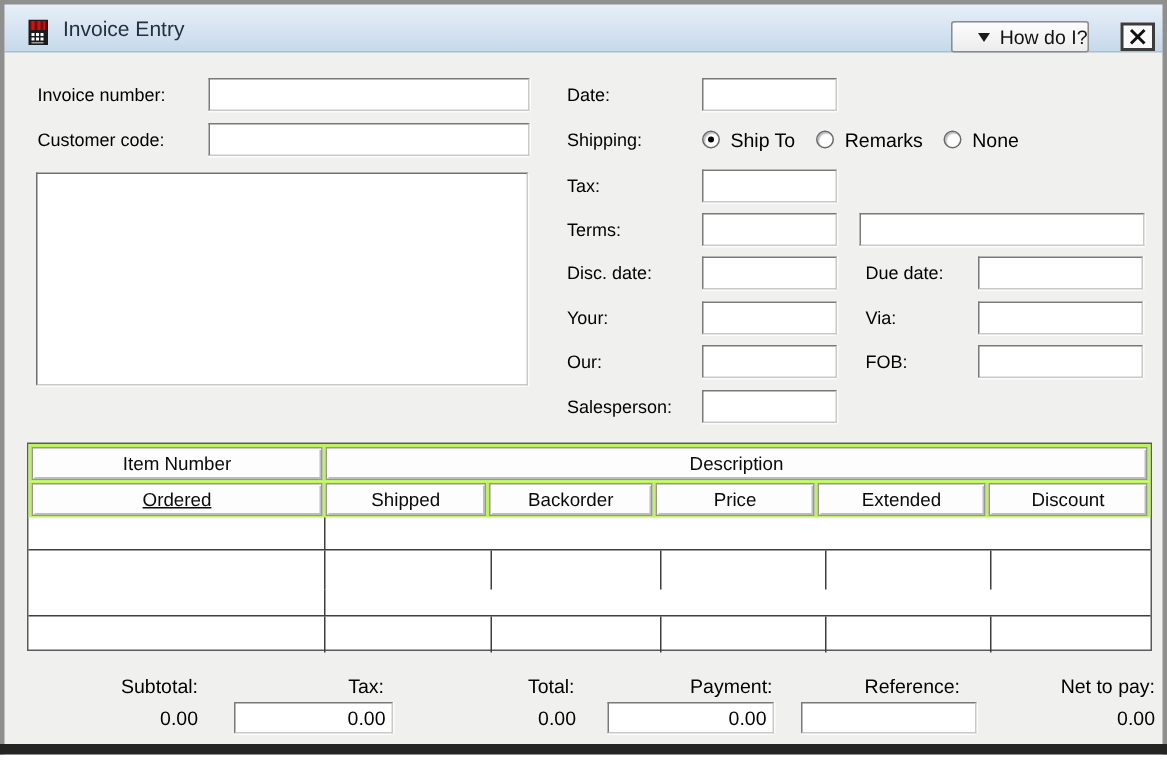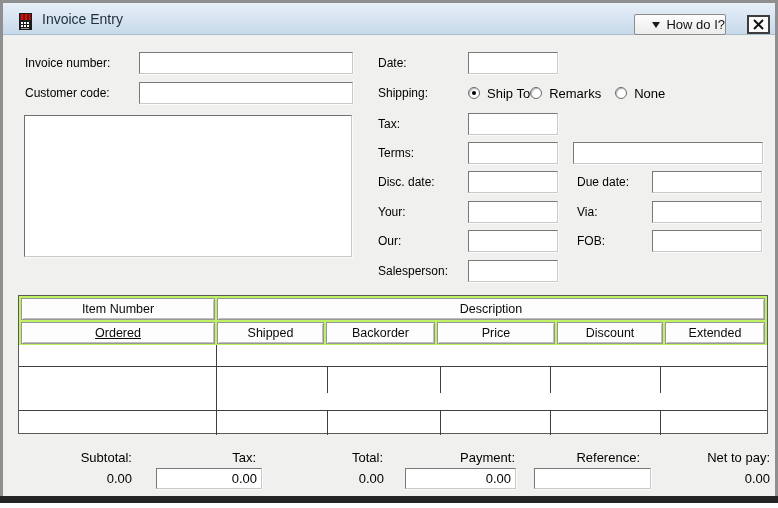--- a/index.html
+++ b/index.html
@@ -118,21 +118,21 @@
   <span class="lbl" style="left:25px;top:86px;">Customer code:</span>
   <input class="tfield" style="left: 139px; top: 82px; width: 214px;" value="">
   <div class="address-box"></div>
 
   <span class="lbl" style="left:378px;top:56px;">Date:</span>
   <input class="tfield" style="left: 468px; top: 52px; width: 90px;" value="">
 
   <span class="lbl" style="left:378px;top:86px;">Shipping:</span>
   <div class="radio-row">
     <span class="radio selected"></span>
-    <span class="radio-lbl" style="">Ship To</span>
+    <span class="radio-lbl" style="margin-right:14px;">Ship To</span>
     <span class="radio"></span>
     <span class="radio-lbl" style="margin-right:14px;">Remarks</span>
     <span class="radio"></span>
     <span class="radio-lbl">None</span>
   </div>
 
   <span class="lbl" style="left:378px;top:117px;">Tax:</span>
   <input class="tfield" style="left: 468px; top: 113px; width: 90px;" value="">
 
   <span class="lbl" style="left:378px;top:146px;">Terms:</span>
@@ -159,23 +159,23 @@
 
   <div class="grid">
     <div class="g-head">
       <div class="g-hcell" style="width:194px;">Item Number</div>
       <div class="g-hcell" style="flex:1;">Description</div>
     </div>
     <div class="g-head" style="padding-top:0;">
       <div class="g-hcell" style="width:194px;text-decoration:underline;">Ordered</div>
       <div class="g-hcell" style="width:107px;">Shipped</div>
       <div class="g-hcell" style="width:109px;">Backorder</div>
-      <div class="g-hcell" style="width:118px;">Price</div>
+      <div class="g-hcell" style="width:106px;">Price</div>
+      <div class="g-hcell" style="flex:1;">Extended</div>
       <div class="g-hcell" style="width:106px;">Discount</div>
-      <div class="g-hcell" style="flex:1;">Extended</div>
     </div>
 
     <div class="g-row botB" style="height:22px;">
       <div class="g-cell divR" style="width:198px;"></div>
       <div class="g-cell" style="flex:1;"></div>
     </div>
     <div class="g-row" style="height:26px;">
       <div class="g-cell divR" style="width:198px;"></div>
       <div class="g-cell divR" style="width:111px;"></div>
       <div class="g-cell divR" style="width:113px;"></div>

